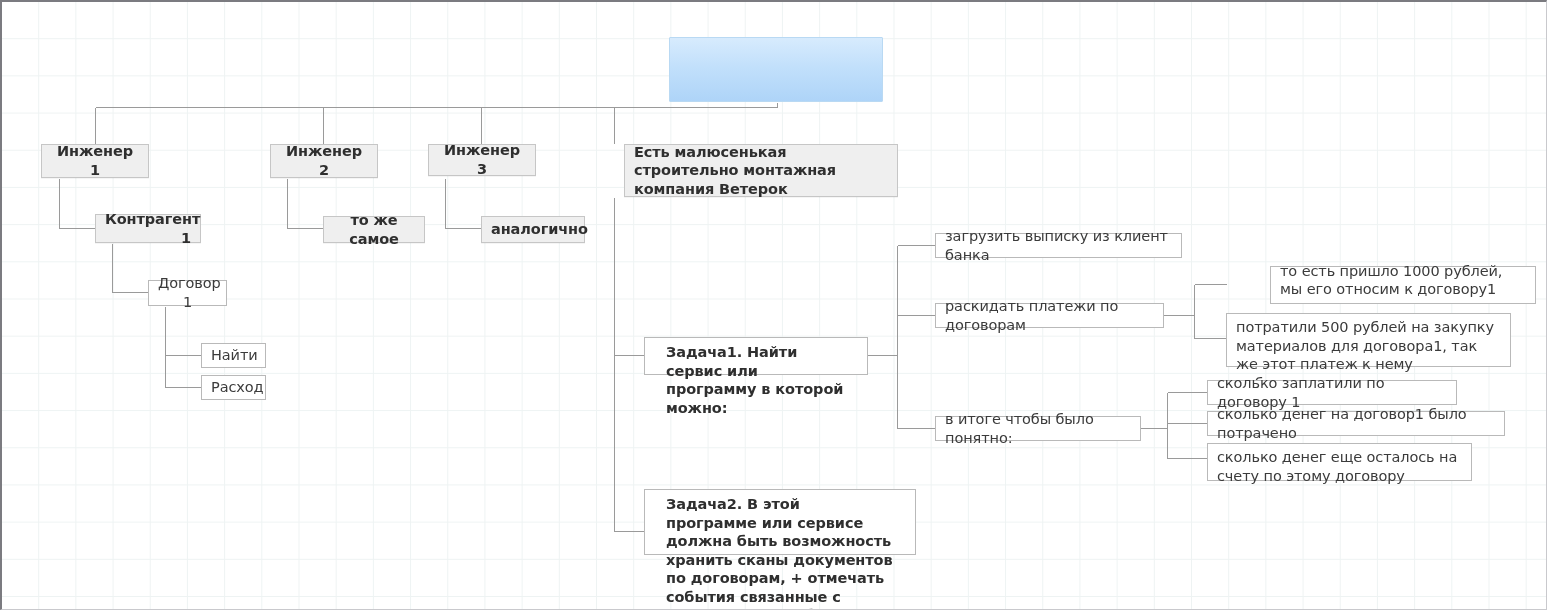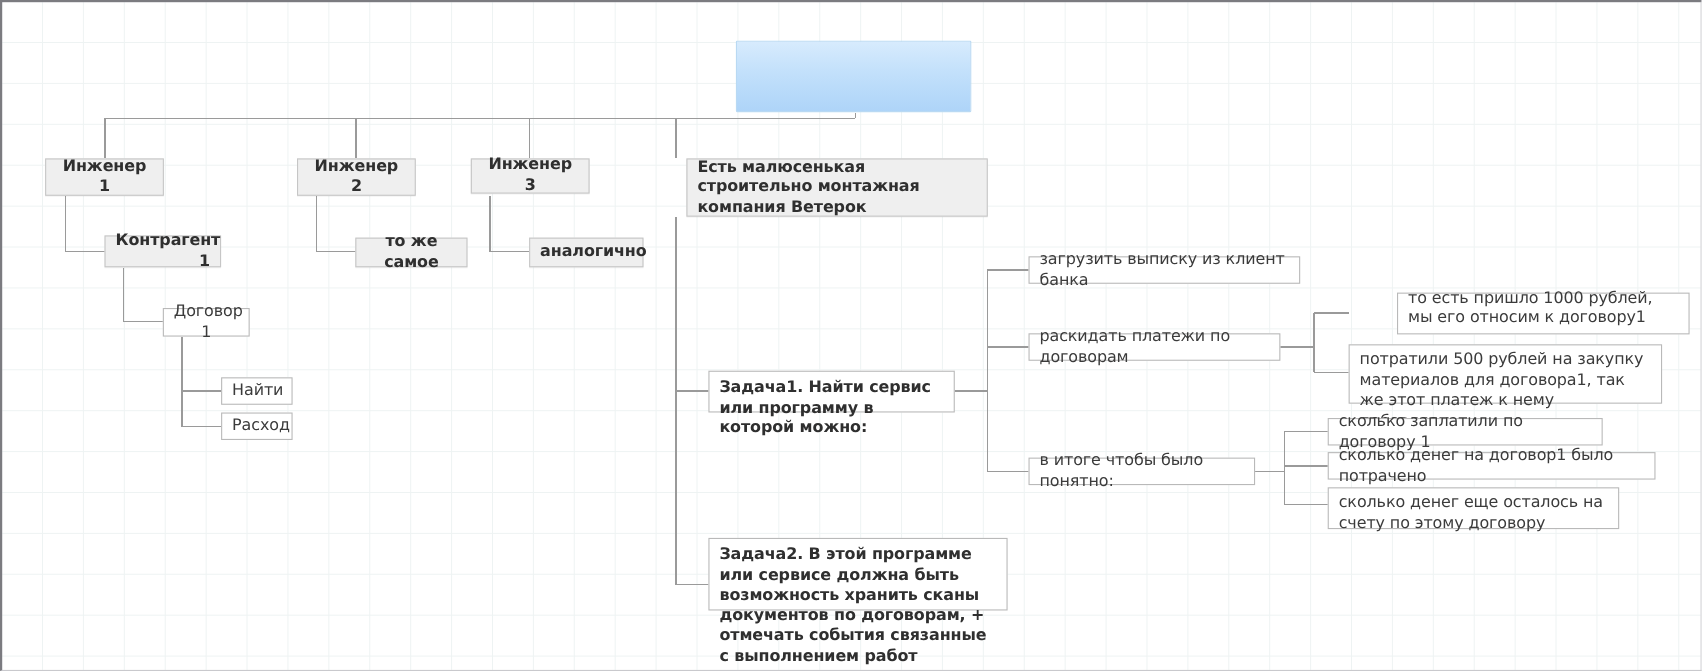--- a/index.html
+++ b/index.html
@@ -59,21 +59,21 @@
     font-size: 14.5px;
     padding: 4px 9px;
   }
   
   .node.plainbold {
     background: #ffffff;
     border: 1px solid #b9b9b9;
     color: #2f2f2f;
     font-weight: bold;
     font-size: 14.5px;
-    padding: 5px 9px;
+    padding: 5px 21px;
     align-items: flex-start;
   }
   .node.root {
     background: linear-gradient(to bottom, #d7ebfd 0%, #c2e0fb 45%, #aed4f8 100%);
     border: 1px solid #b9d9f3;
     border-radius: 1px;
   }
   .node .txt { display: block; width: 100%; }
 </style>
 </head>

